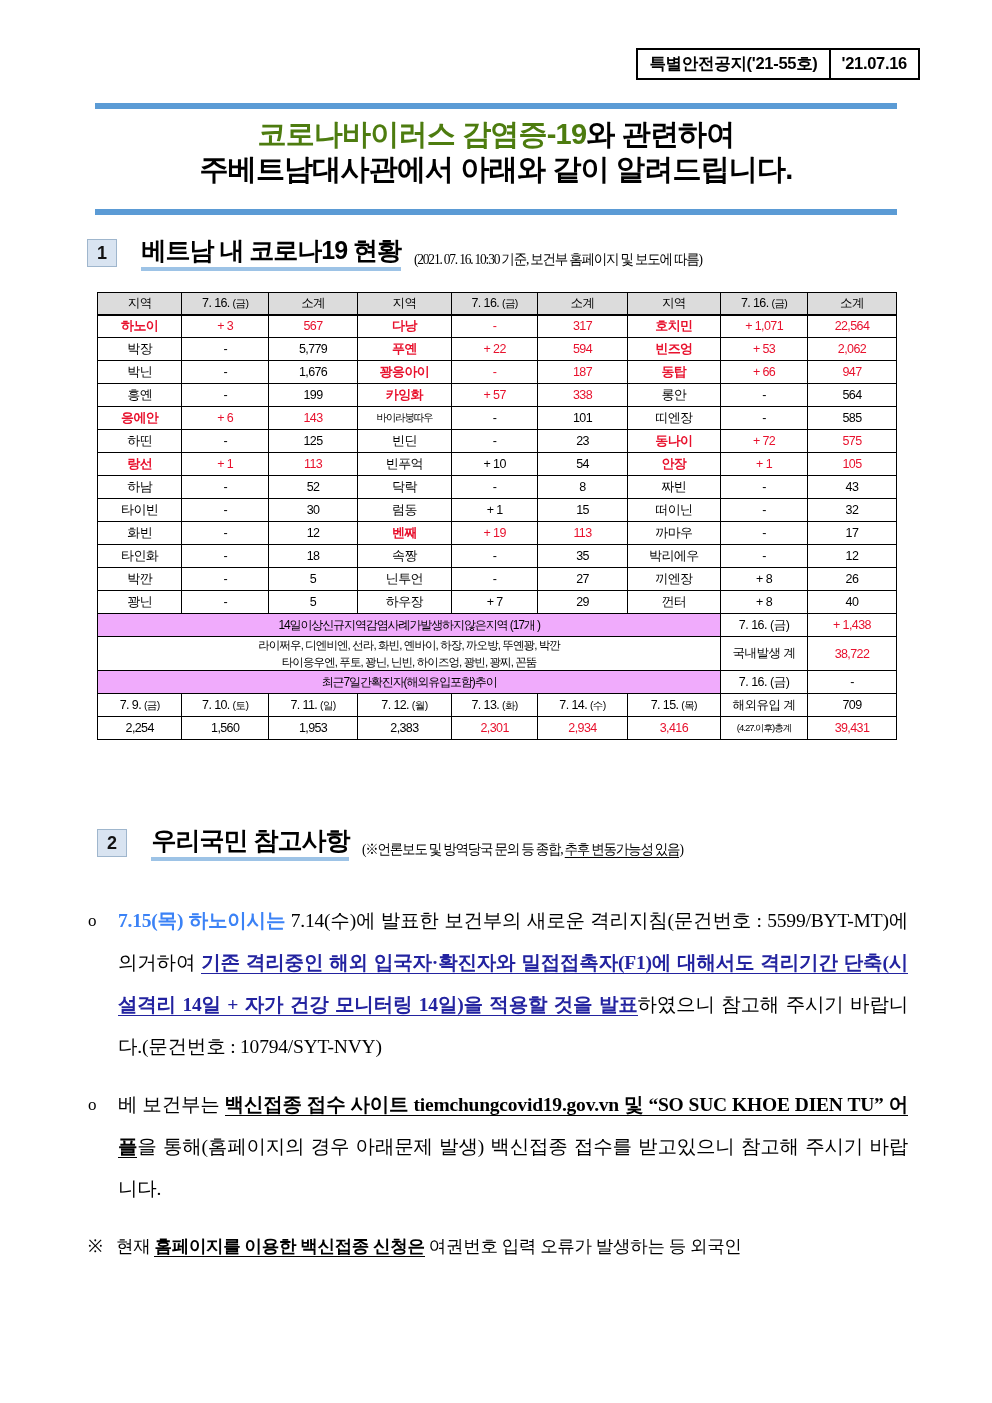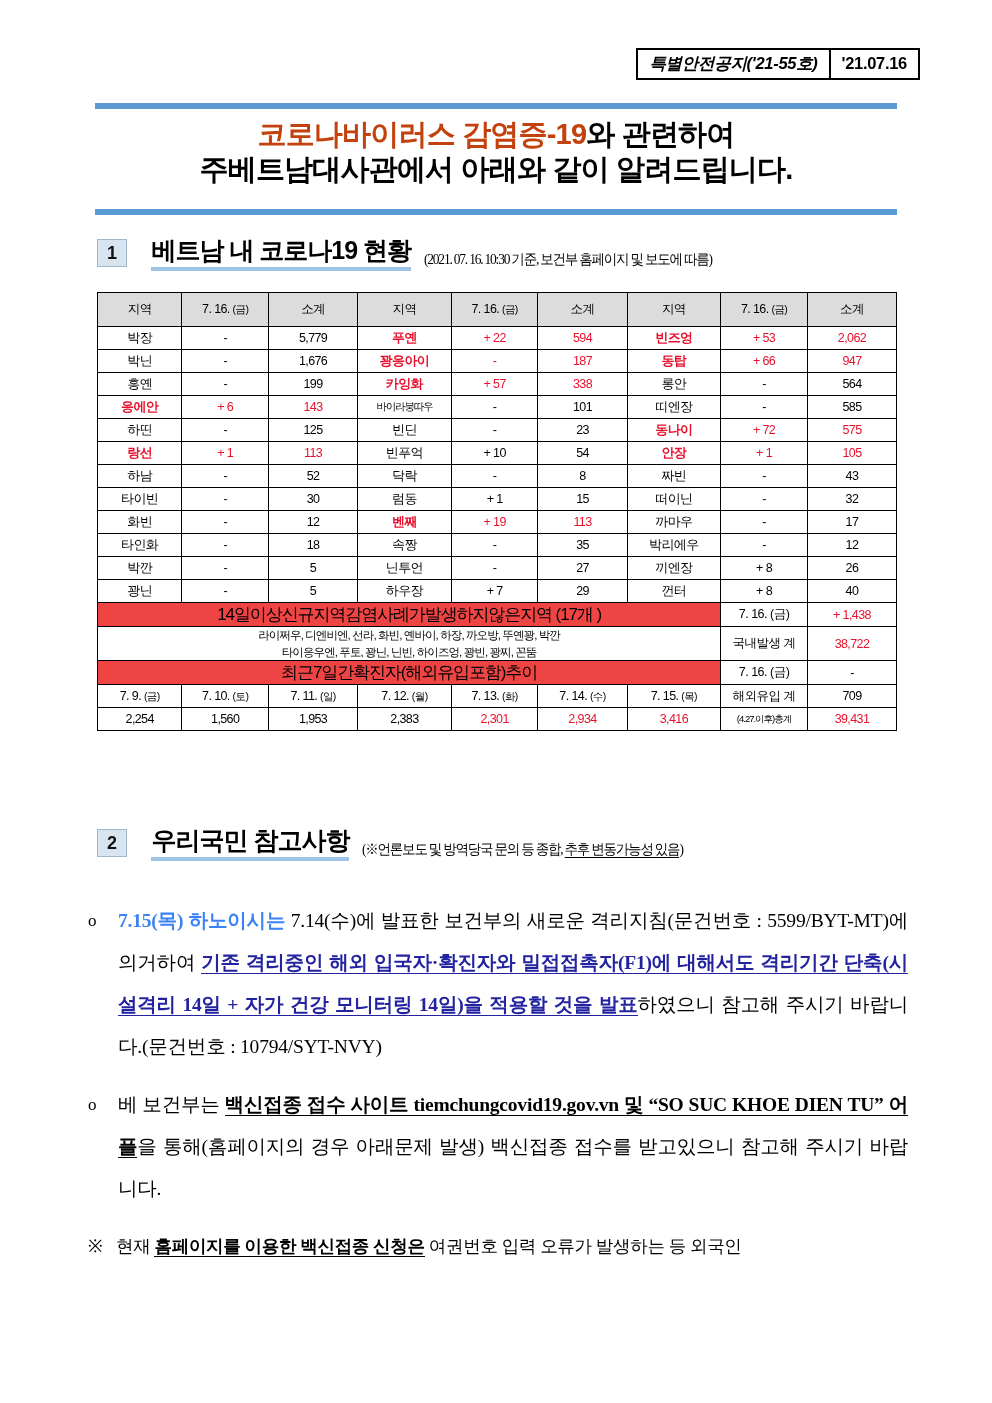--- a/index.html
+++ b/index.html
@@ -20,37 +20,37 @@
   .hdr-stamp {
     position: absolute; top: 48px; right: 72px;
     display: flex; align-items: stretch;
     border: 2px solid #000; border-left: 2px solid #000;
   }
   .hdr-stamp .cellA, .hdr-stamp .cellB {
     font-weight: bold; font-size: 16.5px; letter-spacing: -0.3px;
     padding: 5px 11px 6px 11px; white-space: nowrap; line-height: 1;
     display: flex; align-items: center;
   }
-  .hdr-stamp .cellA { border-right: 2px solid #000; font-style: italic; }
+  .hdr-stamp .cellA { border-right: 2px solid #000; }
 
   
   .title-rule-top {
     position: absolute; left: 95px; top: 103px;
     width: 802px; height: 6px; background: #5B9BD5;
   }
   .title-rule-bot {
     position: absolute; left: 95px; top: 209px;
     width: 802px; height: 6px; background: #5B9BD5;
   }
   .title-block {
     position: absolute; left: 95px; top: 117px; width: 802px;
     text-align: center; line-height: 1.22;
   }
   .title-line { font-size: 29px; font-weight: bold; letter-spacing: -0.8px; }
-  .title-red { color: #c2410c; }
+  .title-red { color: #4d7c0f; }
 
   
   .sec { position: absolute; }
   .sec .num {
     display: inline-block; width: 30px; height: 28px;
     border: 1px solid #9FB6CD; background: #D9E4F1;
     color: #111; font-weight: bold; font-size: 18px;
     text-align: center; line-height: 27px; vertical-align: middle;
   }
   .sec .sec-title {
@@ -82,30 +82,30 @@
     text-align: center;
     height: 23px;
     padding: 0 2px;
     font-weight: normal;
     white-space: nowrap;
     overflow: hidden;
   }
   table.covid thead th {
     background: #DCDCDC;
     font-size: 12.5px;
-    height: 34px;
+    height: 22px;
   }
   table.covid thead th .dow { font-size: 10.5px; }
   table.covid tbody tr.firstrow td { border-top: 2px solid #000; }
   td.red, th.red { color: #E8112D; font-weight: bold; }
   td.name { font-size: 13px; }
   td.name.red { font-weight: bold; }
   td.tiny { font-size: 10.5px; letter-spacing: -1.2px; }
   td.grayband {
-    background: #ef4444; font-size: 17px; letter-spacing: -1.1px;
+    background: #f0abfc; font-size: 12px; letter-spacing: -1.1px;
   }
   td.listcell {
     font-size: 11.5px; letter-spacing: -0.9px; line-height: 1.45;
     height: 38px; padding: 2px 4px;
   }
   td.sumlabel { font-size: 12.5px; letter-spacing: -0.5px; }
   td.sumlabel.small { font-size: 9.5px; letter-spacing: -1px; }
   .thickline td { border-top: 2px solid #000; }
 
   
@@ -145,21 +145,21 @@
 
   <div class="title-rule-top"></div>
   <div class="title-block">
     <div class="title-line">
       <span class="title-red">코로나바이러스 감염증-19</span><span>와 관련하여</span>
     </div>
     <div class="title-line">주베트남대사관에서 아래와 같이 알려드립니다.</div>
   </div>
   <div class="title-rule-bot"></div>
 
-  <div class="sec" style="left:97px; top:236px;">
+  <div class="sec" style="left:87px; top:236px;">
     <span class="num">1</span>
     <span class="sec-title">베트남 내 코로나19 현황</span>
     <span class="sec-note">(2021. 07. 16. 10:30 기준, 보건부 홈페이지 및 보도에 따름)</span>
   </div>
 
   <table class="covid">
     <colgroup>
       <col style="width:72px">
         <col style="width:74px">
         <col style="width:76px">
@@ -177,20 +177,31 @@
         <th>소계</th>
         <th>지역</th>
         <th><span>7. 16.</span> <span class="dow">(금)</span></th>
         <th>소계</th>
         <th>지역</th>
         <th><span>7. 16.</span> <span class="dow">(금)</span></th>
         <th>소계</th>
       </tr>
     </thead>
     <tbody id="tbody-main">
+        <tr class="firstrow">
+          <td class="name red">하노이</td>
+          <td class="red">+ 3</td>
+          <td class="red">567</td>
+          <td class="name red">다낭</td>
+          <td class="red">-</td>
+          <td class="red">317</td>
+          <td class="name red">호치민</td>
+          <td class="red">+ 1,071</td>
+          <td class="red">22,564</td>
+        </tr>
         <tr>
           <td class="name">박장</td>
           <td class="">-</td>
           <td class="">5,779</td>
           <td class="name red">푸옌</td>
           <td class="red">+ 22</td>
           <td class="red">594</td>
           <td class="name red">빈즈엉</td>
           <td class="red">+ 53</td>
           <td class="red">2,062</td>

